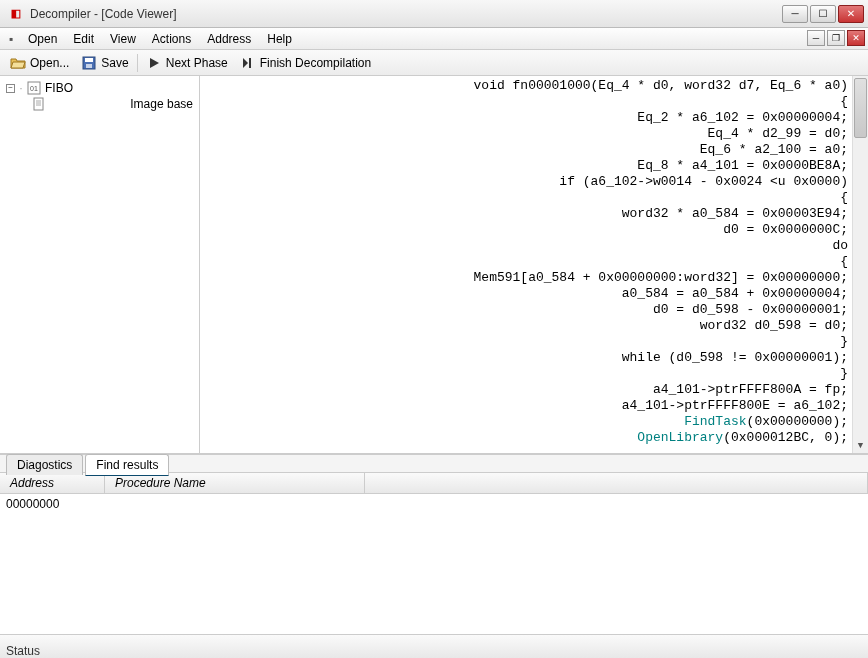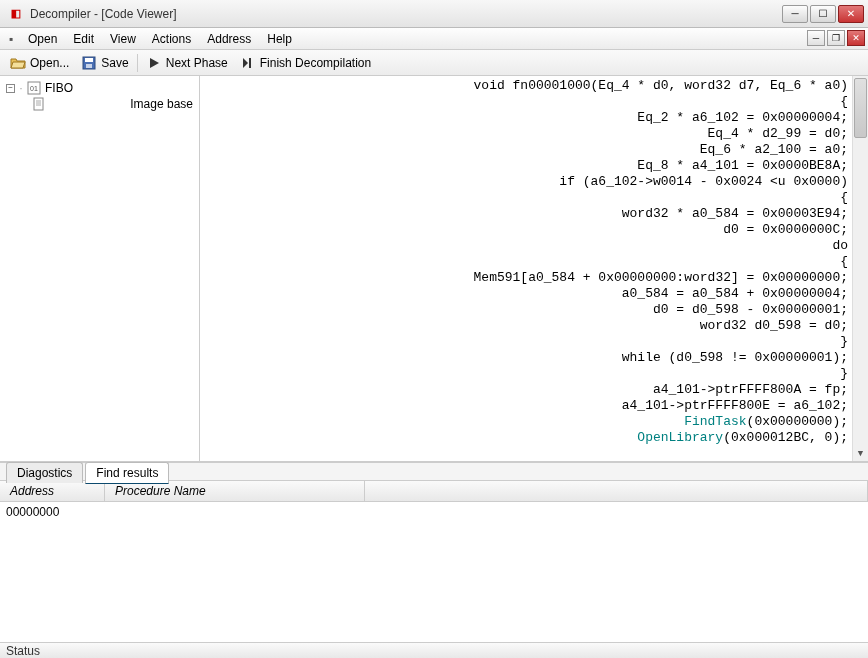--- a/index.html
+++ b/index.html
@@ -54,21 +54,21 @@
 .grid-header .col { padding: 3px 10px; border-right: 1px solid #ccc; font-style: italic; }
 .grid-header .col:nth-child(1){ width: 105px; }
 .grid-header .col:nth-child(2){ width: 260px; }
 .grid-header .col:nth-child(3){ flex:1; }
 .grid-row { display:flex; padding: 2px 0; }
 .grid-row .cell { padding: 1px 6px; }
 .grid-row .cell:nth-child(1){ width:105px; }
 .grid-row .cell:nth-child(2){ width:260px; }
 
 
-.statusbar { height: 16px; background: linear-gradient(#fafafa,#e8e8e8); border-top: 1px solid #ccc; display:flex; align-items:flex-end; padding: 0 6px; color:#333; }
+.statusbar { height: 24px; background: linear-gradient(#fafafa,#e8e8e8); border-top: 1px solid #ccc; display:flex; align-items:flex-end; padding: 0 6px; color:#333; }
 </style>
 </head>
 <body>
 
 <div class="titlebar">
   <span class="app-icon">◧</span>
   <span class="title-text">Decompiler - [Code Viewer]</span>
   <div class="win-btns">
     <div class="win-btn">─</div>
     <div class="win-btn">☐</div>

